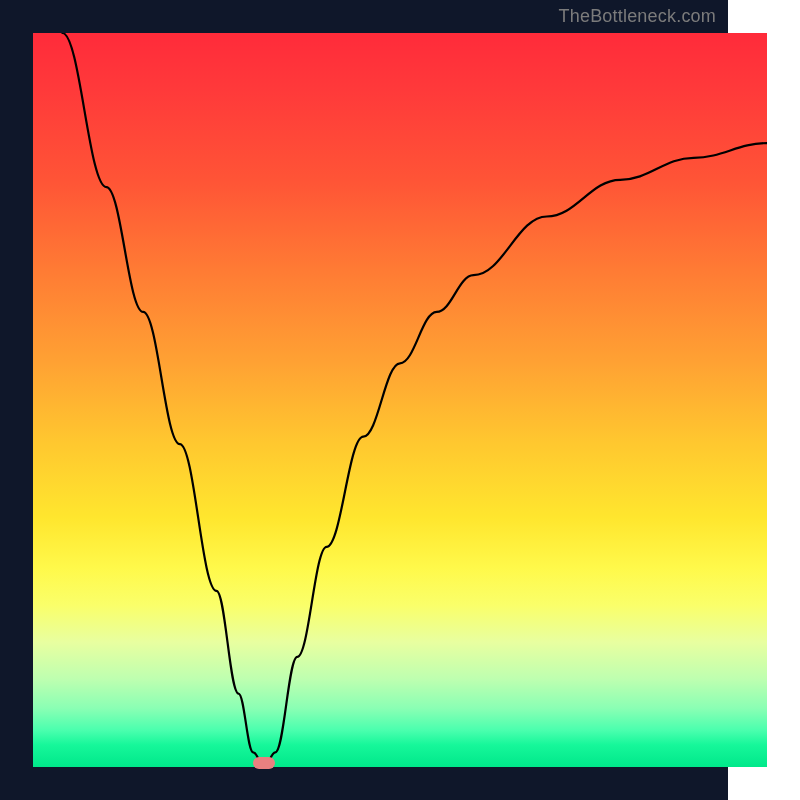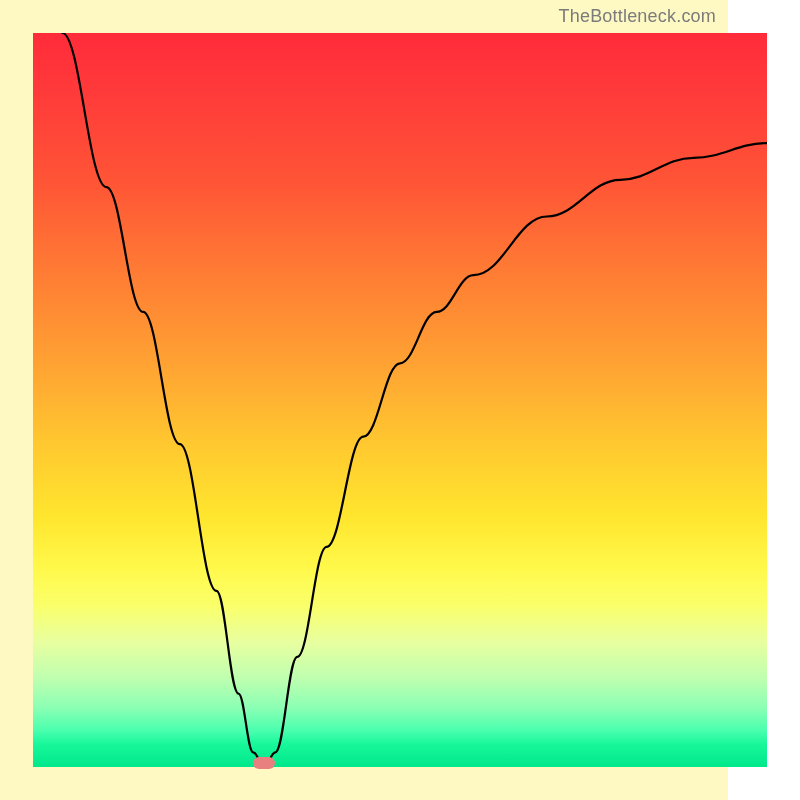--- a/index.html
+++ b/index.html
@@ -1,20 +1,20 @@
 <!DOCTYPE html>
 <html><head>
 <meta charset="utf-8">
 <style>
   * { margin: 0; padding: 0; box-sizing: border-box; }
   html, body { width: 800px; height: 800px; overflow: hidden; }
   .chart-container {
     width: 728px;
     height: 800px;
-    background: #fef9c3;
+    background: #0f172a;
     position: relative;
   }
   .plot-area {
     position: absolute;
     left: 33px;
     top: 33px;
     width: 734px;
     height: 734px;
     background: linear-gradient(
       to bottom,

